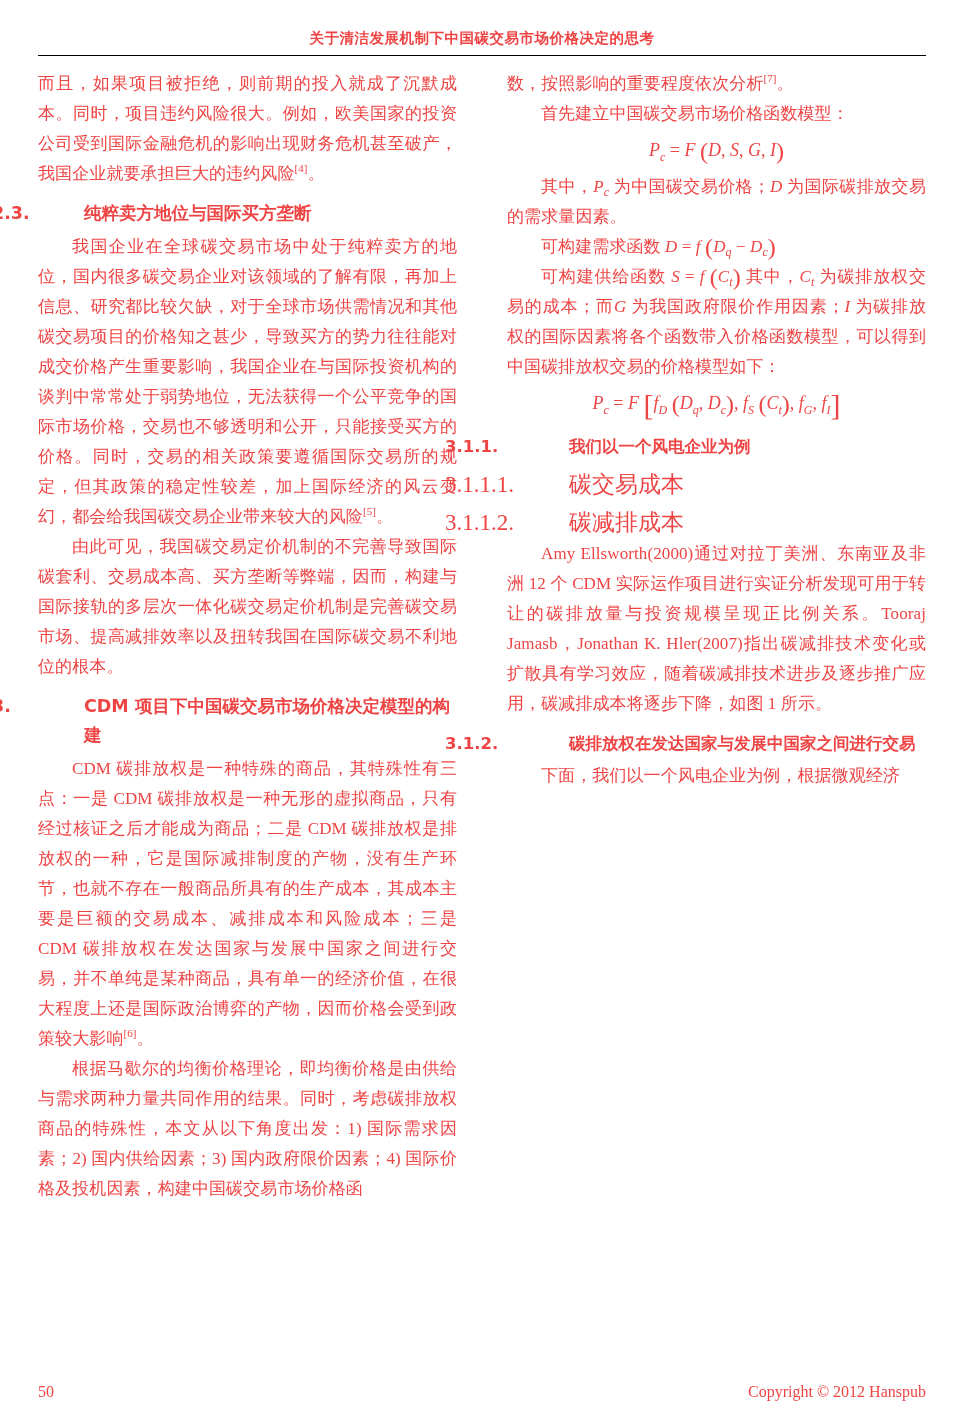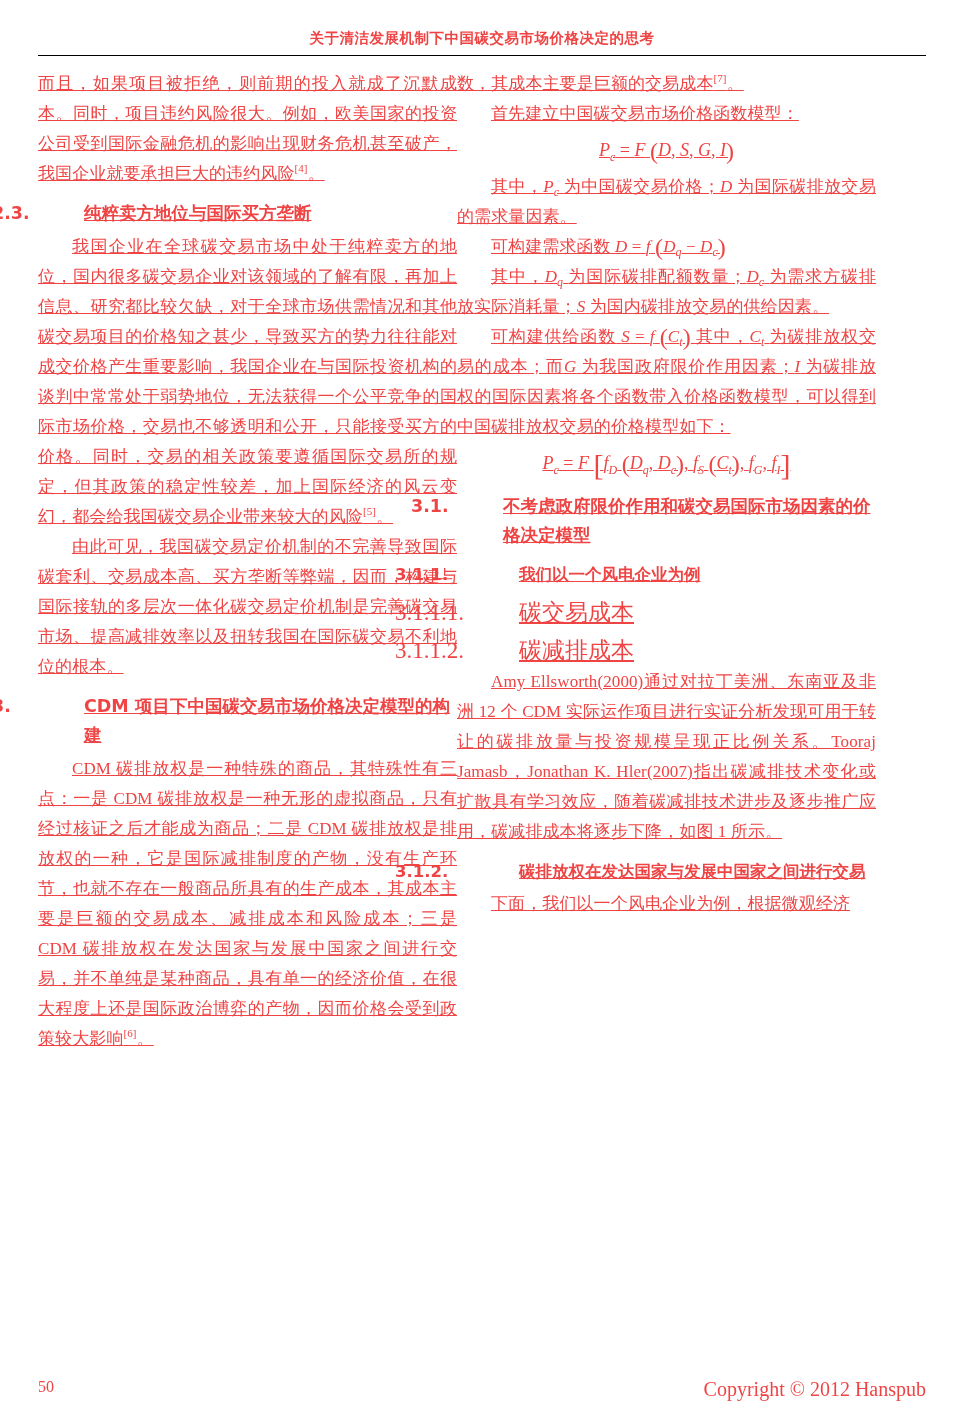--- a/index.html
+++ b/index.html
@@ -36,21 +36,21 @@
     height: 1px;
     background: #000;
   }
   .columns {
     position: absolute;
     top: 54px;
     left: 38px;
     width: 888px;
     height: 1268px;
     display: flex;
-    text-decoration: underline;
+    gap: 50px;
   }
   .col {
     width: 419px;
   }
   p {
     margin: 0 0 0 0;
     font-size: 17px;
     line-height: 30px;
     text-align: justify;
     text-justify: inter-ideograph;
@@ -126,21 +126,21 @@
     font-family: "DejaVu Sans", "Liberation Sans", sans-serif;
     font-size: 15px;
     text-align: right;
   }
   .footer .pnum {
     font-family: "Liberation Serif", "DejaVu Serif", serif;
     font-size: 16px;
   }
   .footer .copy {
     font-family: "Liberation Serif", "DejaVu Serif", serif;
-    font-size: 20px;
+    font-size: 16px;
   }
 </style>
 </head>
 <body>
 
 <div class="page">
 
   <div class="running-head">关于清洁发展机制下中国碳交易市场价格决定的思考</div>
   <div class="head-rule"></div>
 
@@ -153,46 +153,45 @@
       <h2 class="sec hang"><span class="sec-num">2.3.</span><span>纯粹卖方地位与国际买方垄断</span></h2>
 
       <p class="indent"><span>我国企业在全球碳交易市场中处于纯粹卖方的地位，国内很多碳交易企业对该领域的了解有限，再加上信息、研究都比较欠缺，对于全球市场供需情况和其他碳交易项目的价格知之甚少，导致买方的势力往往能对成交价格产生重要影响，我国企业在与国际投资机构的谈判中常常处于弱势地位，无法获得一个公平竞争的国际市场价格，交易也不够透明和公开，只能接受买方的价格。同时，交易的相关政策要遵循国际交易所的规定，但其政策的稳定性较差，加上国际经济的风云变幻，都会给我国碳交易企业带来较大的风险</span><sup>[5]</sup><span>。</span></p>
 
       <p class="indent">由此可见，我国碳交易定价机制的不完善导致国际碳套利、交易成本高、买方垄断等弊端，因而，构建与国际接轨的多层次一体化碳交易定价机制是完善碳交易市场、提高减排效率以及扭转我国在国际碳交易不利地位的根本。</p>
 
       <h2 class="sec hang"><span class="sec-num">3.</span><span>CDM 项目下中国碳交易市场价格决定模型的构建</span></h2>
 
       <p class="indent"><span>CDM 碳排放权是一种特殊的商品，其特殊性有三点：一是 CDM 碳排放权是一种无形的虚拟商品，只有经过核证之后才能成为商品；二是 CDM 碳排放权是排放权的一种，它是国际减排制度的产物，没有生产环节，也就不存在一般商品所具有的生产成本，其成本主要是巨额的交易成本、减排成本和风险成本；三是 CDM 碳排放权在发达国家与发展中国家之间进行交易，并不单纯是某种商品，具有单一的经济价值，在很大程度上还是国际政治博弈的产物，因而价格会受到政策较大影响</span><sup>[6]</sup><span>。</span></p>
 
+      <p class="indent">根据马歇尔的均衡价格理论，即均衡价格是由供给与需求两种力量共同作用的结果。同时，考虑碳排放权商品的特殊性，本文从以下角度出发：1) 国际需求因素；2) 国内供给因素；3) 国内政府限价因素；4) 国际价格及投机因素，构建中国碳交易市场价格函</p>
 
     </div>
 
     <div class="col">
 
-      <p><span>数，其成本主要是巨额的交易成本</span><sup>[7]</sup><span>。</span></p>
+      <p><span>数，按照影响的重要程度依次分析</span><sup>[7]</sup><span>。</span></p>
 
       <p class="indent">首先建立中国碳交易市场价格函数模型：</p>
 
       <div class="eq">
         <span class="mi">P</span><span class="msub">c</span> = <span class="mi">F</span> <span class="bigparen">(</span><span class="mi">D</span>, <span class="mi">S</span>, <span class="mi">G</span>, <span class="mi">I</span><span class="bigparen">)</span>
       </div>
 
       <p class="indent"><span>其中，</span><span class="inline-eq"><span class="mi">P</span><span class="msub">c</span></span> <span>为中国碳交易价格；</span><span class="inline-eq mi">D</span> <span>为国际碳排放交易的需求量因素。</span></p>
 
       <p class="indent"><span>可构建需求函数</span> <span class="inline-eq"><span class="mi">D</span> = <span class="mi">f</span> <span class="bigparen">(</span><span class="mi">D</span><span class="msub">q</span> − <span class="mi">D</span><span class="msub">c</span><span class="bigparen">)</span></span></p>
 
-      <p class="indent"><span>其中，</span><span class="inline-eq"><span class="mi">D</span><span class="msub">q</span></span> <span>为国际碳排配额数量；</span><span class="inline-eq"><span class="mi">D</span><span class="msub">c</span></span> <span>为需求方碳排放实际消耗量；</span><span class="inline-eq mi">S</span> <span>为国内碳排放交易的供给因素。</span></p>
 
       <p class="indent"><span>可构建供给函数</span> <span class="inline-eq"><span class="mi">S</span> = <span class="mi">f</span> <span class="bigparen">(</span><span class="mi">C</span><span class="msub">t</span><span class="bigparen">)</span></span> <span>其中，</span><span class="inline-eq"><span class="mi">C</span><span class="msub">t</span></span> <span>为碳排放权交易的成本；而</span><span class="inline-eq mi">G</span> <span>为我国政府限价作用因素；</span><span class="inline-eq mi">I</span> <span>为碳排放权的国际因素将各个函数带入价格函数模型，可以得到中国碳排放权交易的价格模型如下：</span></p>
 
       <div class="eq">
         <span class="mi">P</span><span class="msub">c</span> = <span class="mi">F</span> <span class="bigbracket">[</span><span class="mi">f</span><span class="msub">D</span> <span class="bigparen">(</span><span class="mi">D</span><span class="msub">q</span>, <span class="mi">D</span><span class="msub">c</span><span class="bigparen">)</span>, <span class="mi">f</span><span class="msub">S</span> <span class="bigparen">(</span><span class="mi">C</span><span class="msub">t</span><span class="bigparen">)</span>, <span class="mi">f</span><span class="msub">G</span>, <span class="mi">f</span><span class="msub">I</span><span class="bigbracket">]</span>
       </div>
 
-      <h2 class="sec hang"><span class="sec-num">3.1.</span><span>不考虑政府限价作用和碳交易国际市场因素的价格决定模型</span></h2>
 
       <h3 class="sec hang-wide"><span class="sec-num-wide">3.1.1.</span><span>我们以一个风电企业为例</span></h3>
 
       <h4 class="sec hang-wide"><span class="sec-num-wide">3.1.1.1.</span><span>碳交易成本</span></h4>
 
 
       <h4 class="sec hang-wide"><span class="sec-num-wide">3.1.1.2.</span><span>碳减排成本</span></h4>
 
       <p class="indent">Amy Ellsworth(2000)通过对拉丁美洲、东南亚及非洲 12 个 CDM 实际运作项目进行实证分析发现可用于转让的碳排放量与投资规模呈现正比例关系。Tooraj Jamasb，Jonathan K. Hler(2007)指出碳减排技术变化或扩散具有学习效应，随着碳减排技术进步及逐步推广应用，碳减排成本将逐步下降，如图 1 所示。</p>
 

